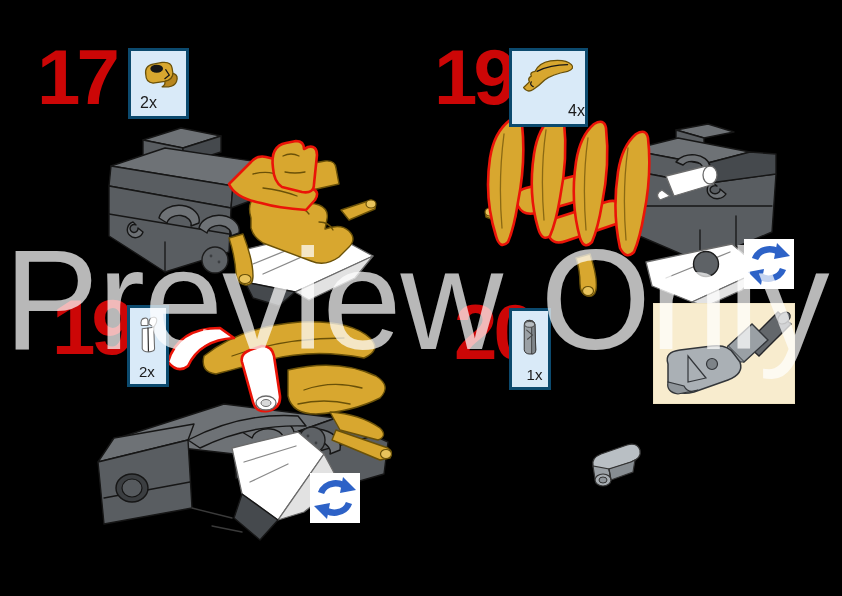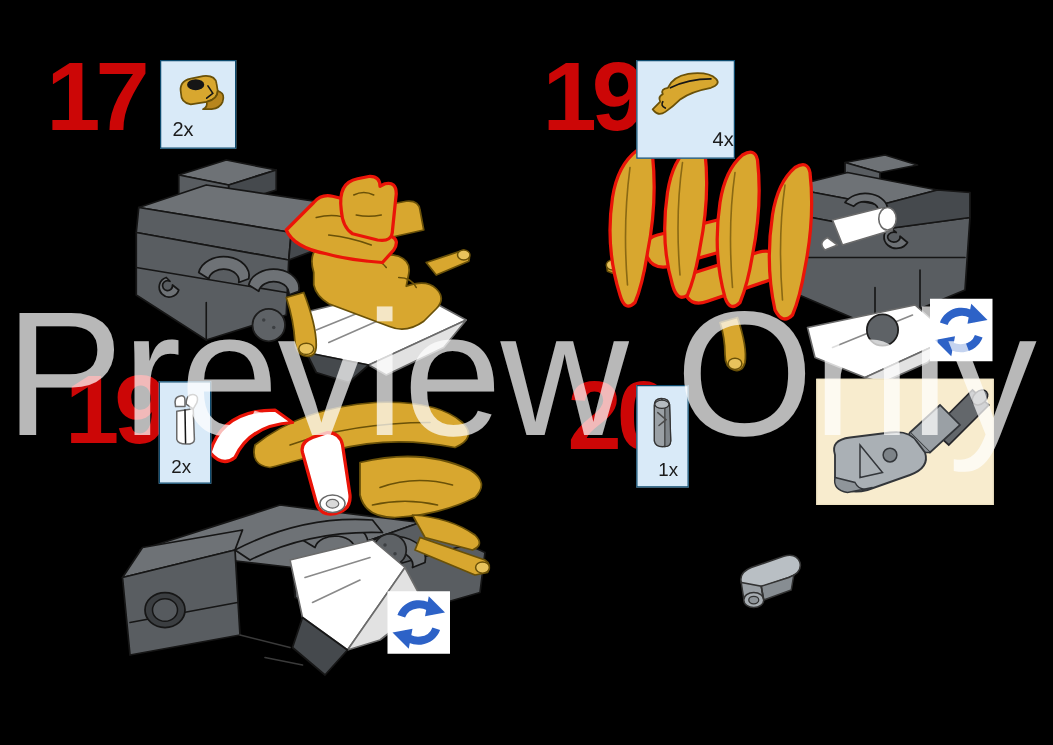--- a/index.html
+++ b/index.html
@@ -1,20 +1,20 @@
 <!DOCTYPE html>
 <html><head>
 <meta charset="utf-8">
 <style>
   html,body{margin:0;padding:0;background:#000;}
   #page{position:relative;width:842px;height:596px;background:#000;overflow:hidden;
         font-family:"Liberation Sans",sans-serif;}
   .step-number{position:absolute;font-weight:bold;font-size:78px;line-height:1;
         letter-spacing:-4px;color:#cc0606;z-index:15;}
-  .parts-box{position:absolute;background:#d9eaf8;border:1px solid #0c4a6e;z-index:20;
+  .parts-box{position:absolute;background:#d9eaf8;border:3px solid #0c4a6e;z-index:20;
         display:flex;flex-direction:column;justify-content:flex-end;box-sizing:border-box;}
   .parts-box .piece{position:absolute;top:6px;left:4px;right:4px;bottom:24px;}
   .parts-count{font-size:16px;color:#1b1b1b;padding:0 0 5px 9px;line-height:1;}
   .assembly{position:absolute;z-index:10;}
   .rotate-box{position:absolute;width:50px;height:50px;background:#ffffff;z-index:18;
         display:flex;align-items:center;justify-content:center;}
   .inset-box{position:absolute;left:653px;top:303px;width:140px;height:99px;
         background:#f8ecce;border:1px solid #efe3c2;z-index:12;}
   #watermark{position:absolute;left:4px;top:229px;width:842px;z-index:50;
         font-size:142px;line-height:1;letter-spacing:-1px;color:rgba(255,255,255,0.72);

